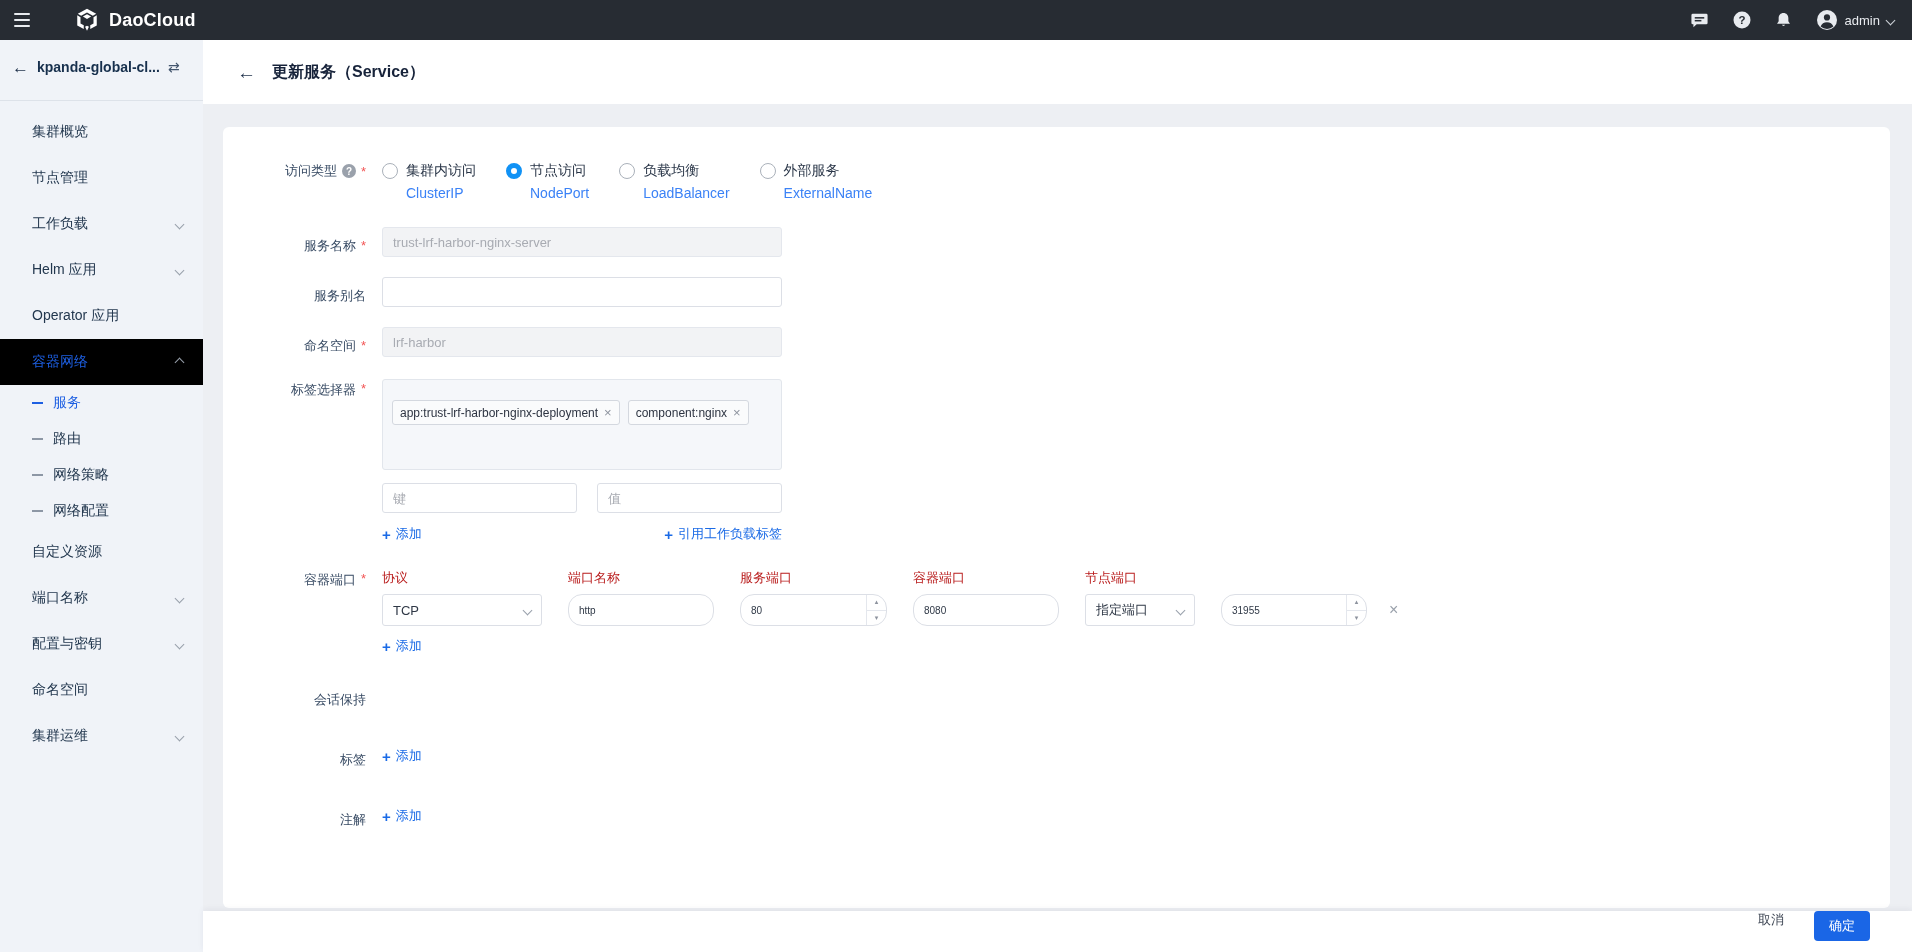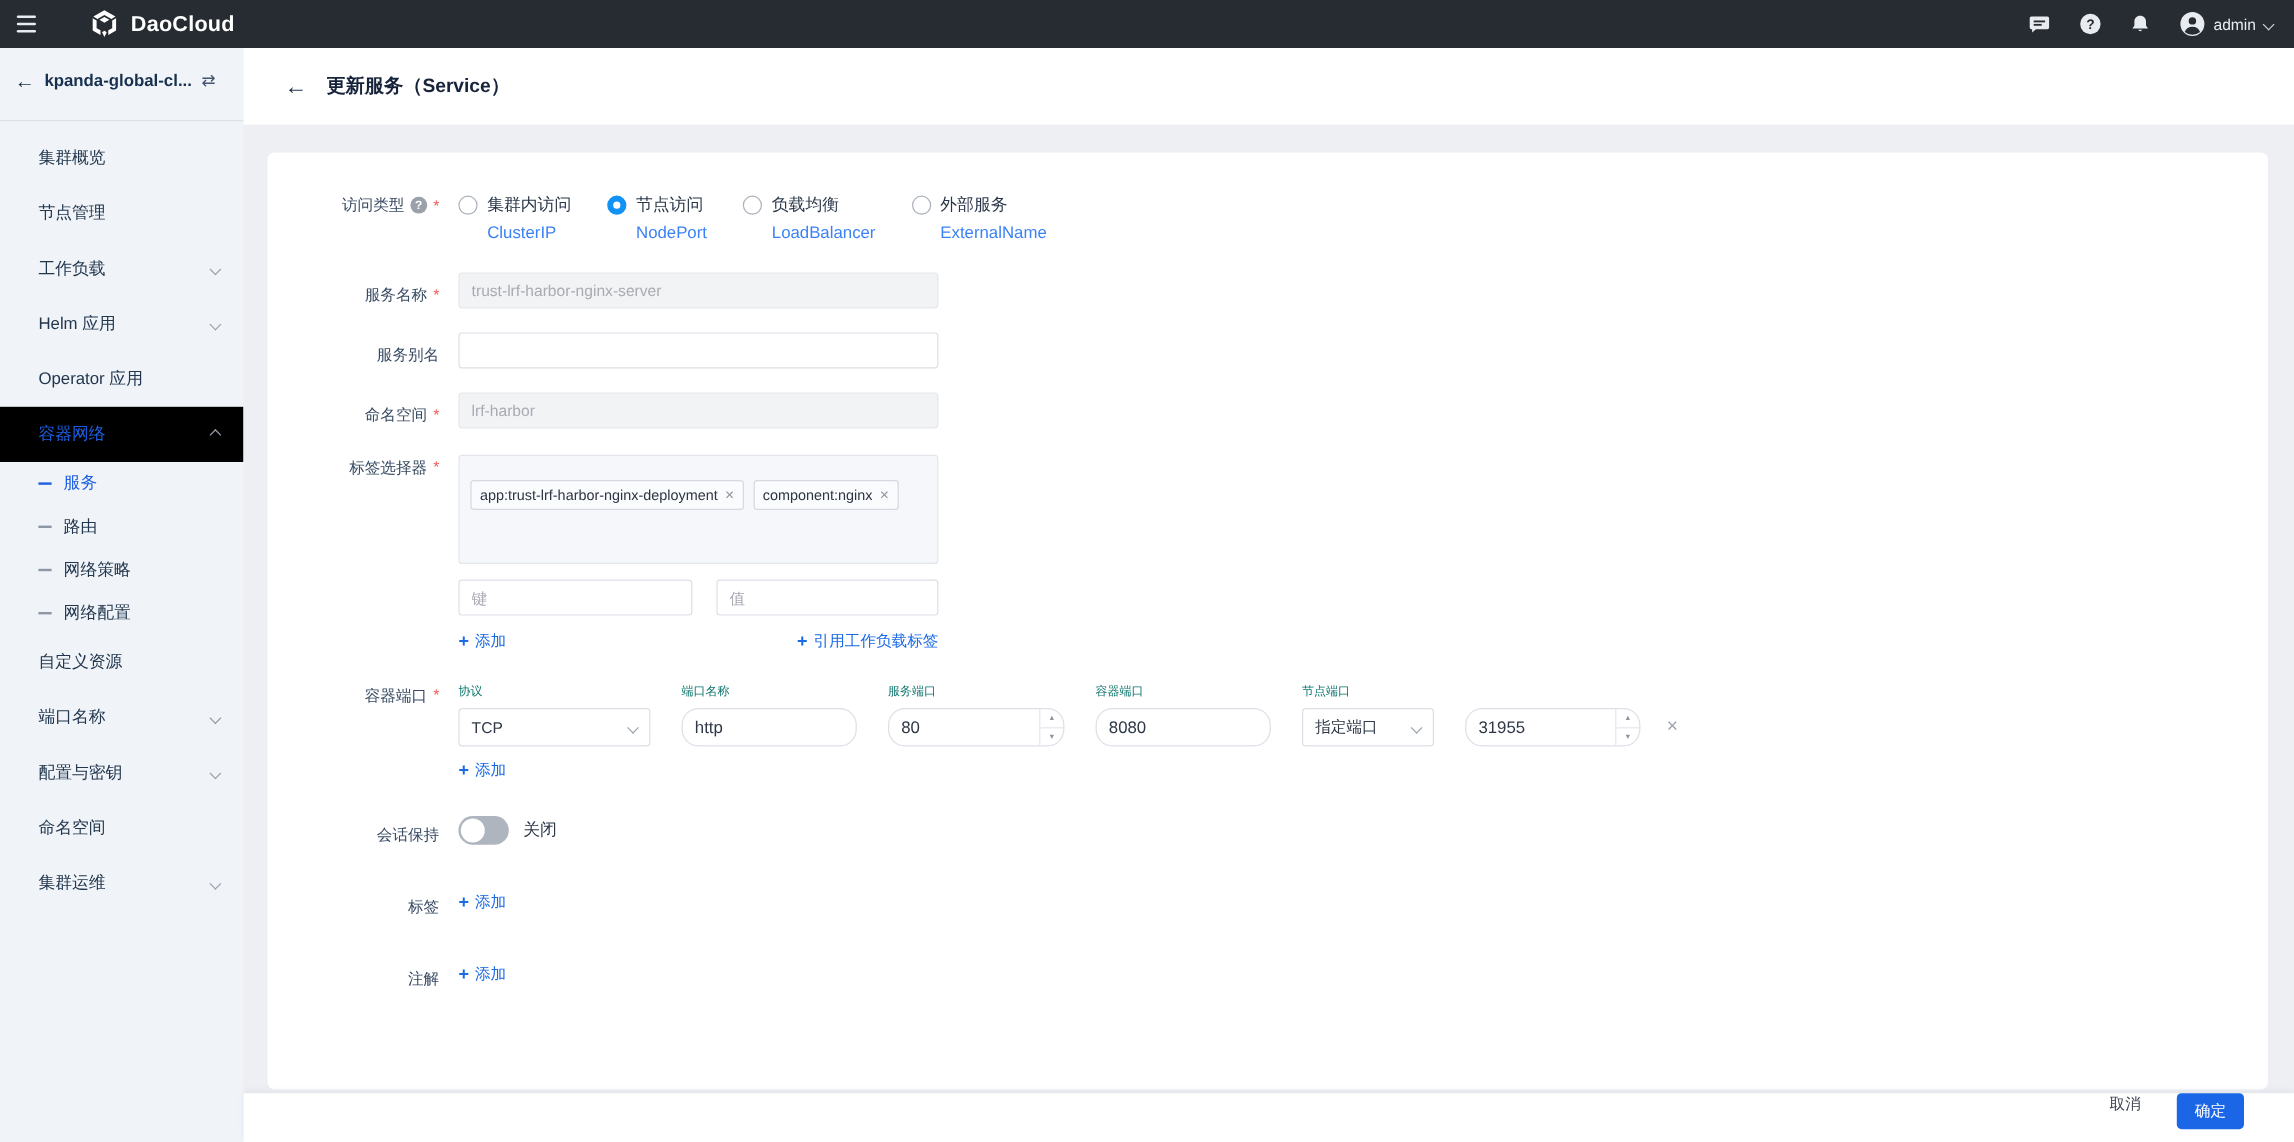--- a/index.html
+++ b/index.html
@@ -76,27 +76,27 @@
   .kv-row { display:flex; gap:20px; margin-bottom:12px; }
   .kv-row .tinput { width:195px; }
   .kv-row .tinput:last-child { width:185px; }
 
   .links-row { display:flex; width:400px; align-items:center; margin-bottom:26px; }
   .blue-link { color:#1a6ae6; font-size:13px; display:inline-flex; align-items:center; gap:5px; cursor:pointer; }
   .blue-link .plus { font-size:15px; font-weight:bold; line-height:1; }
   .links-row .right { margin-left:auto; }
 
   .port-headers { display:flex; gap:26px; margin-bottom:7px; }
-  .port-headers span { font-size:10px; color:#0f766e;font-family:Liberation Mono, monospace; }
+  .port-headers span { font-size:13px; color:#b91c1c;font-family:Liberation Mono, monospace; }
   .ph-proto { width:160px; } .ph-name { width:146px; } .ph-svc { width:147px; } .ph-cont { width:146px; } .ph-node { width:110px; }
   .port-row { display:flex; gap:26px; align-items:center; margin-bottom:11px; }
   .selectbox { height:32px; border:1px solid #dcdfe6; border-radius:3px; background:#fff; display:flex; align-items:center; padding:0 10px; font-size:13px; color:#2f3846; cursor:pointer; }
   .selectbox .chev { margin-left:auto; }
   .sel-proto { width:160px; } .sel-node { width:110px; }
-  .pinput { height:32px; border:1px solid #dcdfe6; border-radius:14px; padding:0 10px; font-size:14px; color:#2f3846; background:#fff; font-family:inherit; outline:none; }
+  .pinput { height:32px; border:1px solid #dcdfe6; border-radius:14px; padding:0 10px; font-size:10px; color:#2f3846; background:#fff; font-family:inherit; outline:none; }
   .in-name { width:146px; } .in-cont { width:146px; }
   .numwrap { position:relative; display:flex; }
   .numwrap .pinput { width:147px; padding-right:26px; }
   .numwrap.node .pinput { width:146px; }
   .spinners { position:absolute; right:1px; top:1px; bottom:1px; width:20px; border-left:1px solid #e4e7ed; display:flex; flex-direction:column; }
   .spin { flex:1; display:flex; align-items:center; justify-content:center; font-size:7px; color:#8d939e; cursor:pointer; }
   .spin:first-child { border-bottom:1px solid #e4e7ed; }
   .row-x { color:#9aa1ab; font-size:16px; cursor:pointer; margin-left:-4px; }
 
   .toggle { width:42px; height:24px; border-radius:12px; background:#aeb5bf; position:relative; cursor:pointer; flex:none; }
@@ -388,28 +388,20 @@
                 <span class="plus">+</span>
                 <span>添加</span>
               </span>
           </div>
         </div>
 
         <div class="frow center" style="margin-bottom:30px;">
           <div class="flabel">
               <span>会话保持</span>
             </div>
-          <div class="fctrl">
-            <div class="toggle-row">
-              <span class="toggle">
-                  <span class="knob"></span>
-                </span>
-              <span class="toggle-label">关闭</span>
-            </div>
-          </div>
         </div>
 
         <div class="frow center" style="margin-bottom:30px;">
           <div class="flabel">
               <span>标签</span>
             </div>
           <div class="fctrl">
             <span class="blue-link">
                 <span class="plus">+</span>
                 <span>添加</span>

